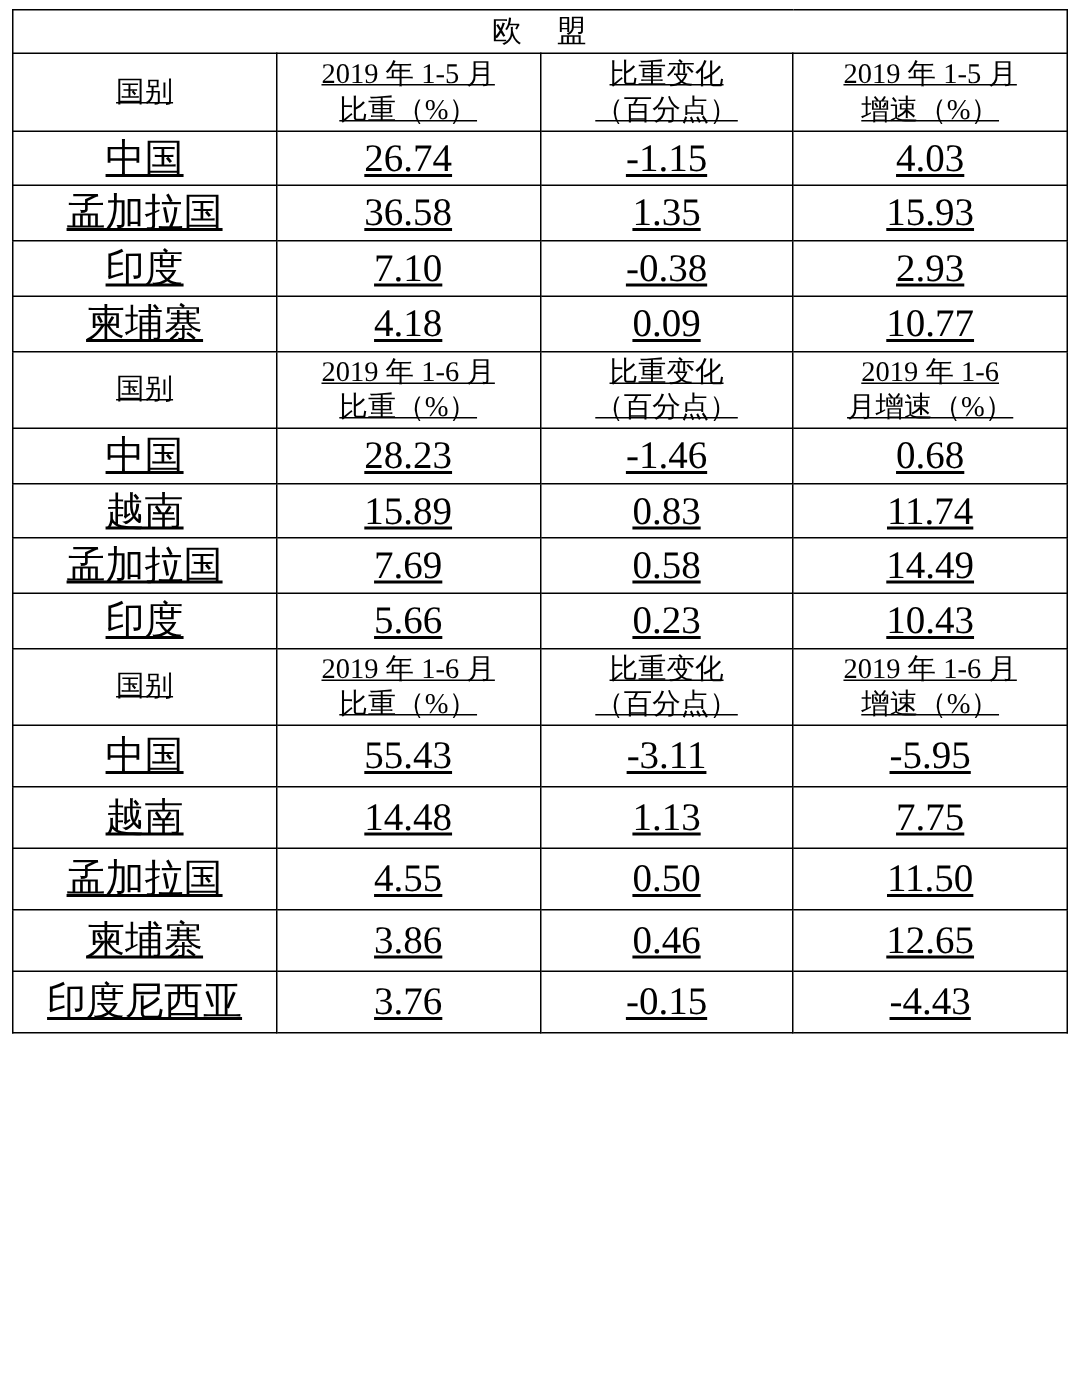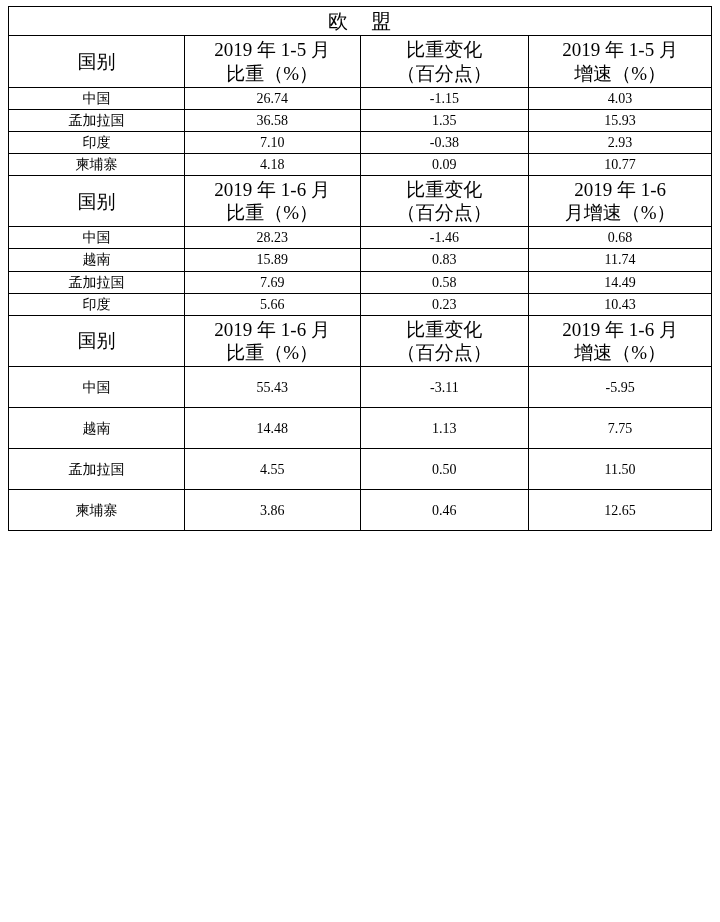--- a/index.html
+++ b/index.html
@@ -12,20 +12,21 @@
     height: 922px;
     font-family: "Liberation Serif", "DejaVu Serif", serif;
     color: #000000;
     overflow: hidden;
   }
   .sheet {
     width: 720px;
     height: 922px;
     box-sizing: border-box;
     padding: 6px 8px 0 8px;
+    text-decoration: underline;
   }
   table.grid {
     width: 704px;
     border-collapse: collapse;
     table-layout: fixed;
     font-size: 19px;
   }
   table.grid td {
     border: 1px solid #000000;
     text-align: center;
@@ -52,21 +53,21 @@
   }
   .head-cell .l1, .head-cell .l2 {
     display: block;
     white-space: nowrap;
     text-align: center;
   }
   .col-country { width: 25.0%; }
   .col-share   { width: 25.0%; }
   .col-change  { width: 24.0%; }
   .col-growth  { width: 26.0%; }
-  .data-cell { font-size: 14px; }
+  .data-cell { font-size: 26px; }
   .row-tall td { height: 36px; }
 </style>
 </head>
 <body>
 
 <div class="sheet">
   <table class="grid">
     <colgroup>
       <col class="col-country">
       <col class="col-share">
@@ -192,16 +193,22 @@
         <td class="data-cell">4.55</td>
         <td class="data-cell">0.50</td>
         <td class="data-cell">11.50</td>
       </tr>
       <tr class="row-tall">
         <td class="data-cell">柬埔寨</td>
         <td class="data-cell">3.86</td>
         <td class="data-cell">0.46</td>
         <td class="data-cell">12.65</td>
       </tr>
+      <tr class="row-tall">
+        <td class="data-cell">印度尼西亚</td>
+        <td class="data-cell">3.76</td>
+        <td class="data-cell">-0.15</td>
+        <td class="data-cell">-4.43</td>
+      </tr>
 
     </tbody>
   </table>
 </div>
 
 </body></html>

